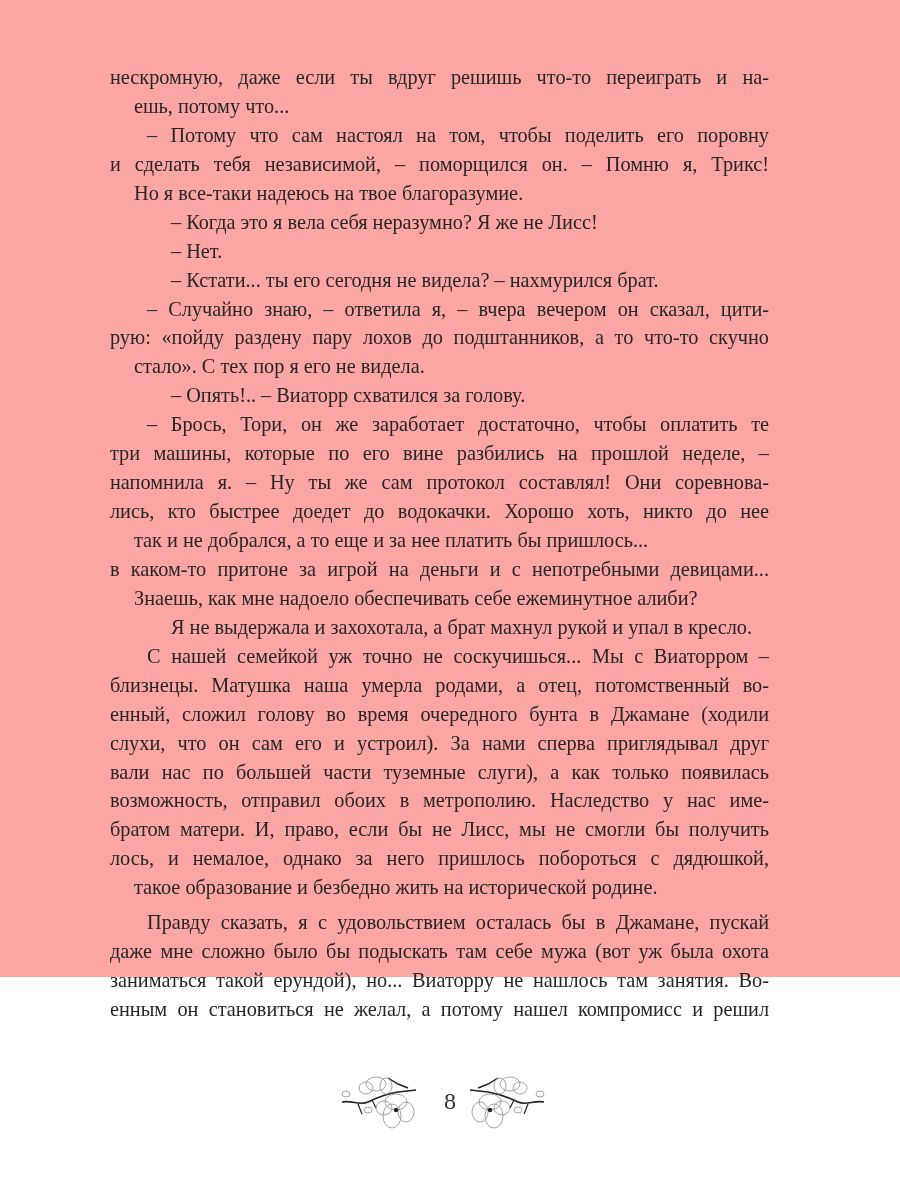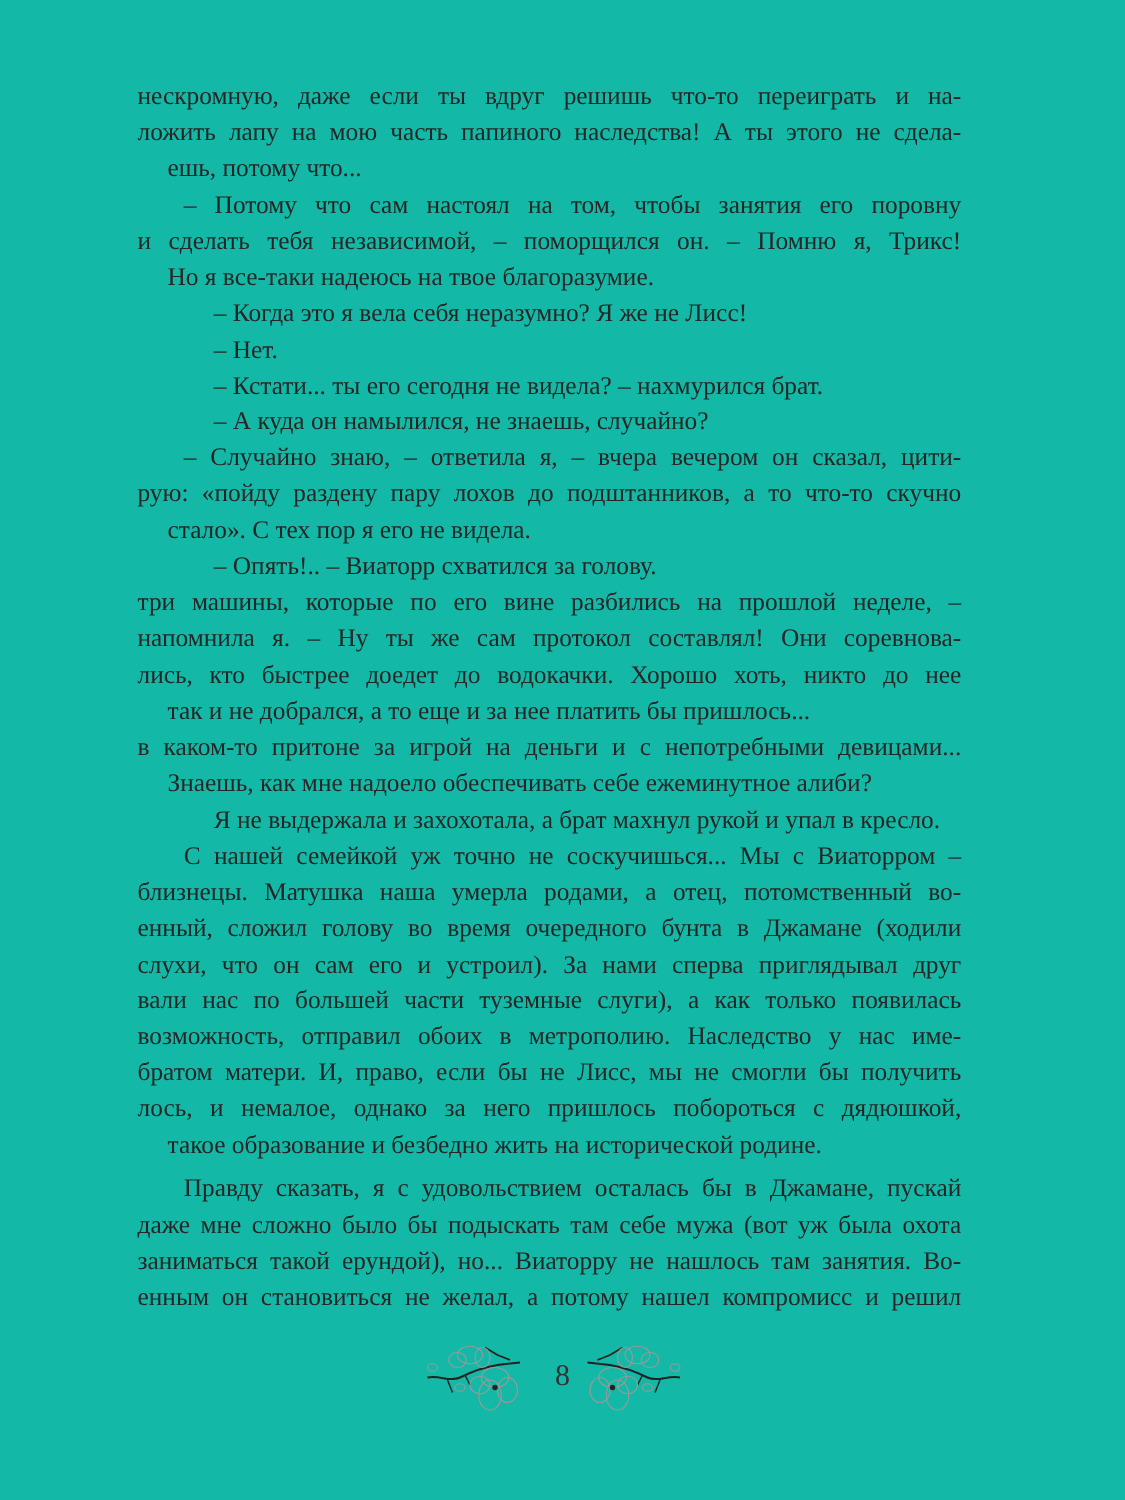--- a/index.html
+++ b/index.html
@@ -1,18 +1,18 @@
 <!DOCTYPE html>
 <html><head>
 <meta charset="utf-8">
 <style>
   html, body { margin: 0; padding: 0; background: #ffffff; }
   body { width: 900px; height: 1200px; position: relative; overflow: hidden; }
   .page {
-    position: absolute; left: 0; top: 0; width: 900px; height: 1200px; background: #14b8a6;
+    position: absolute; left: 0; top: 0; width: 900px; height: 977px; background: #fca5a5;
   }
   .text-block {
     position: absolute;
     left: 110px;
     top: 63px;
     width: 659px;
     font-family: "Liberation Serif", "DejaVu Serif", serif;
     font-size: 20.3px;
     line-height: 28.95px;
     color: #262626;
@@ -29,33 +29,32 @@
   .ornament { position: absolute; top: 1072px; width: 80px; height: 64px; }
   .ornament.left { left: 338px; }
   .ornament.right { left: 468px; transform: scaleX(-1); }
 </style>
 </head>
 <body>
 
 <div class="page">
   <div class="text-block" id="text-block">
       <span class="line">нескромную, даже если ты вдруг решишь что-то переиграть и на-</span>
-      <span class="line">ложить лапу на мою часть папиного наследства! А ты этого не сдела-</span>
       <span class="line last">ешь, потому что...</span>
-      <span class="line indent">– Потому что сам настоял на том, чтобы занятия его поровну</span>
+      <span class="line indent">– Потому что сам настоял на том, чтобы поделить его поровну</span>
       <span class="line">и сделать тебя независимой, – поморщился он. – Помню я, Трикс!</span>
       <span class="line last">Но я все-таки надеюсь на твое благоразумие.</span>
       <span class="line indent last">– Когда это я вела себя неразумно? Я же не Лисс!</span>
       <span class="line indent last">– Нет.</span>
       <span class="line indent last">– Кстати... ты его сегодня не видела? – нахмурился брат.</span>
-      <span class="line indent last">– А куда он намылился, не знаешь, случайно?</span>
       <span class="line indent">– Случайно знаю, – ответила я, – вчера вечером он сказал, цити-</span>
       <span class="line">рую: «пойду раздену пару лохов до подштанников, а то что-то скучно</span>
       <span class="line last">стало». С тех пор я его не видела.</span>
       <span class="line indent last">– Опять!.. – Виаторр схватился за голову.</span>
+      <span class="line indent">– Брось, Тори, он же заработает достаточно, чтобы оплатить те</span>
       <span class="line">три машины, которые по его вине разбились на прошлой неделе, –</span>
       <span class="line">напомнила я. – Ну ты же сам протокол составлял! Они соревнова-</span>
       <span class="line">лись, кто быстрее доедет до водокачки. Хорошо хоть, никто до нее</span>
       <span class="line last">так и не добрался, а то еще и за нее платить бы пришлось...</span>
       <span class="line">в каком-то притоне за игрой на деньги и с непотребными девицами...</span>
       <span class="line last">Знаешь, как мне надоело обеспечивать себе ежеминутное алиби?</span>
       <span class="line indent last">Я не выдержала и захохотала, а брат махнул рукой и упал в кресло.</span>
       <span class="line indent">С нашей семейкой уж точно не соскучишься... Мы с Виаторром –</span>
       <span class="line">близнецы. Матушка наша умерла родами, а отец, потомственный во-</span>
       <span class="line">енный, сложил голову во время очередного бунта в Джамане (ходили</span>

